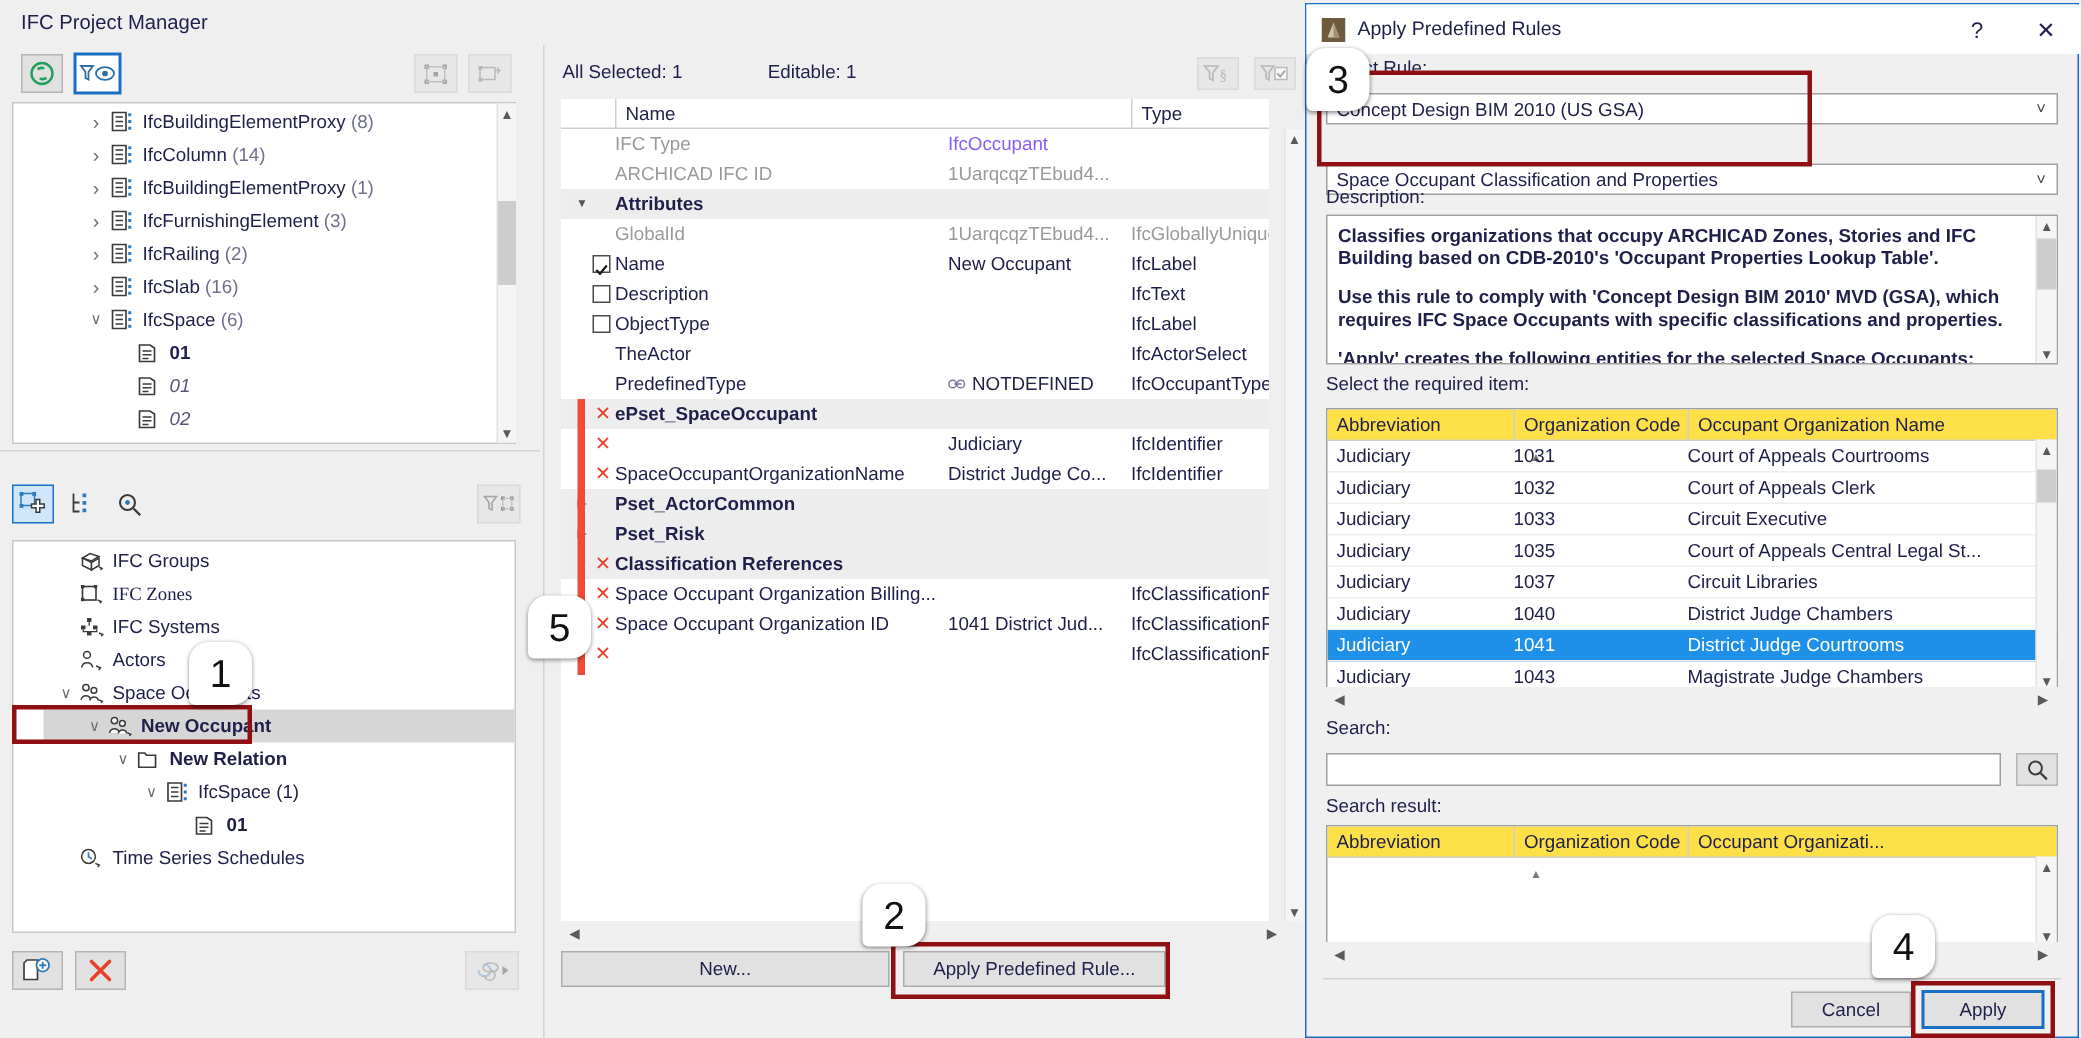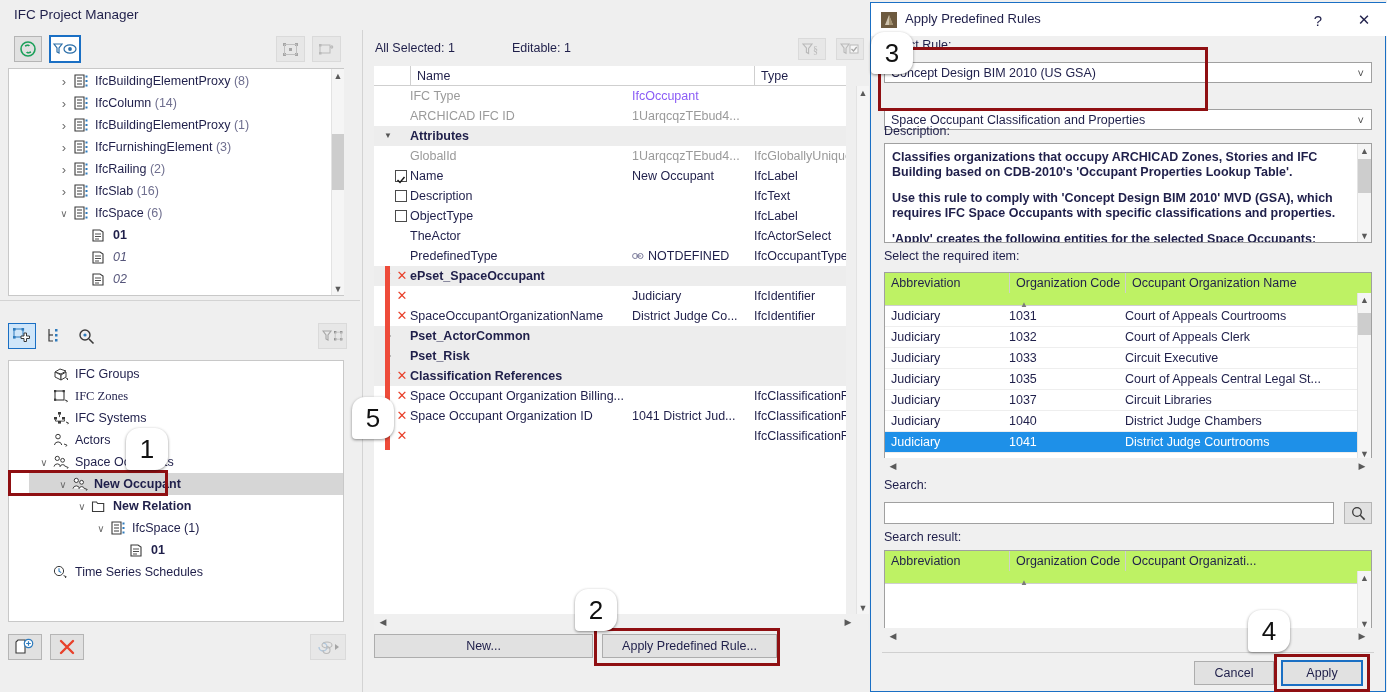--- a/index.html
+++ b/index.html
@@ -66,21 +66,21 @@
   
   #dlg{left:870px;top:2px;width:516px;height:690px;background:#f0f0f0;border:1px solid #1a6fc4;box-sizing:border-box;}
   #dlg-title{left:0;top:0;width:576px;height:33px;background:#fff;}
   .dsel{
     background:#fff;border:1px solid #a0a0a0;height:21px;box-sizing:border-box;
     display:flex;align-items:center;padding-left:6px;font-size:12.5px;position:relative;
   }
   .dsel .chev{position:absolute;right:7px;top:4px;color:#4a4a4a;font-size:11px;}
   #desc{left:884px;top:143px;width:488px;height:100px;background:#fff;border:1px solid #a0a0a0;box-sizing:border-box;overflow:hidden;}
   #desc p{margin:0 0 11px 0;padding:0;line-height:15px;}
-  .dthead{height:33px;background:#bef264;border-bottom:1px solid #cfcfcf;box-sizing:border-box;position:relative;text-decoration:underline;}
+  .dthead{height:21px;background:#fde047;border-bottom:1px solid #cfcfcf;box-sizing:border-box;position:relative;text-decoration:underline;}
   .dthc{position:absolute;top:0;height:20px;line-height:20px;padding-left:6px;border-left:1px solid #cfcfcf;box-sizing:border-box;}
   .dtrow{height:21px;line-height:21px;position:relative;border-bottom:1px solid #eeeeee;box-sizing:border-box;}
   .dtrow.on{background:#1e90e8;color:#fff;}
   .dtc0{position:absolute;left:6px;}
   .dtc1{position:absolute;left:124px;}
   .dtc2{position:absolute;left:240px;}
 
   
   .redbox{position:absolute;border:3px solid #8f0f12;box-sizing:border-box;pointer-events:none;}
   .callout{

